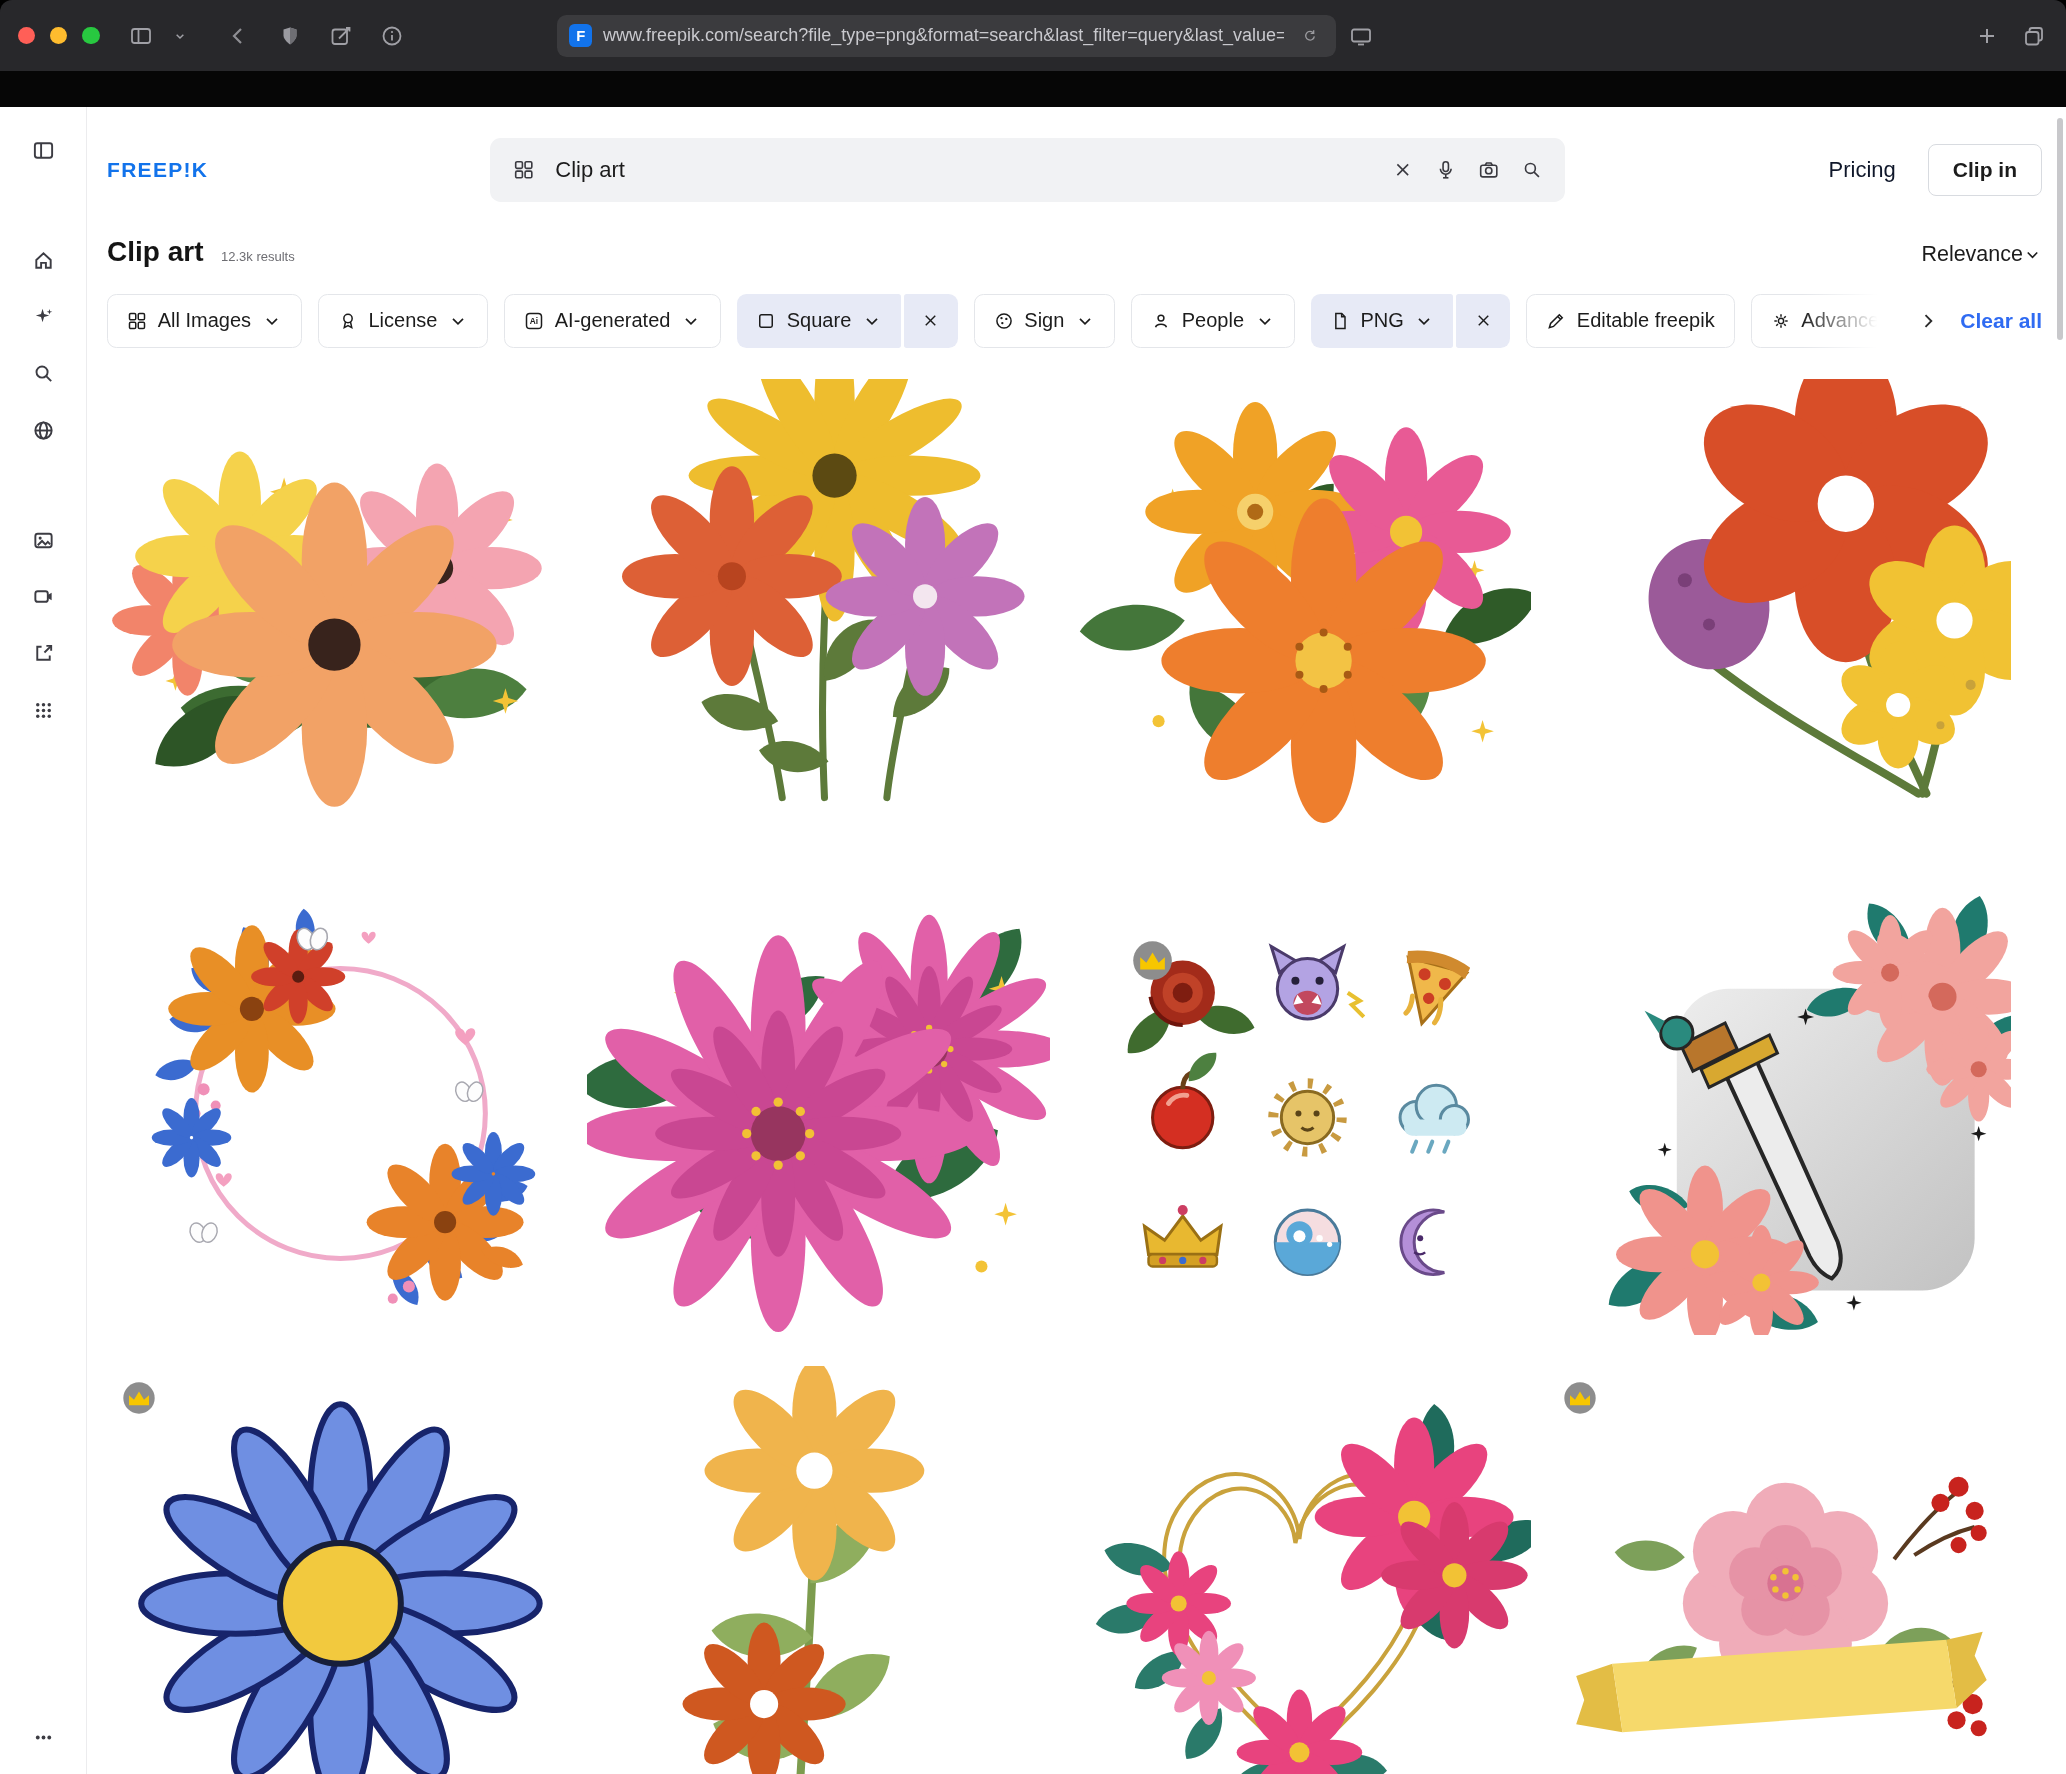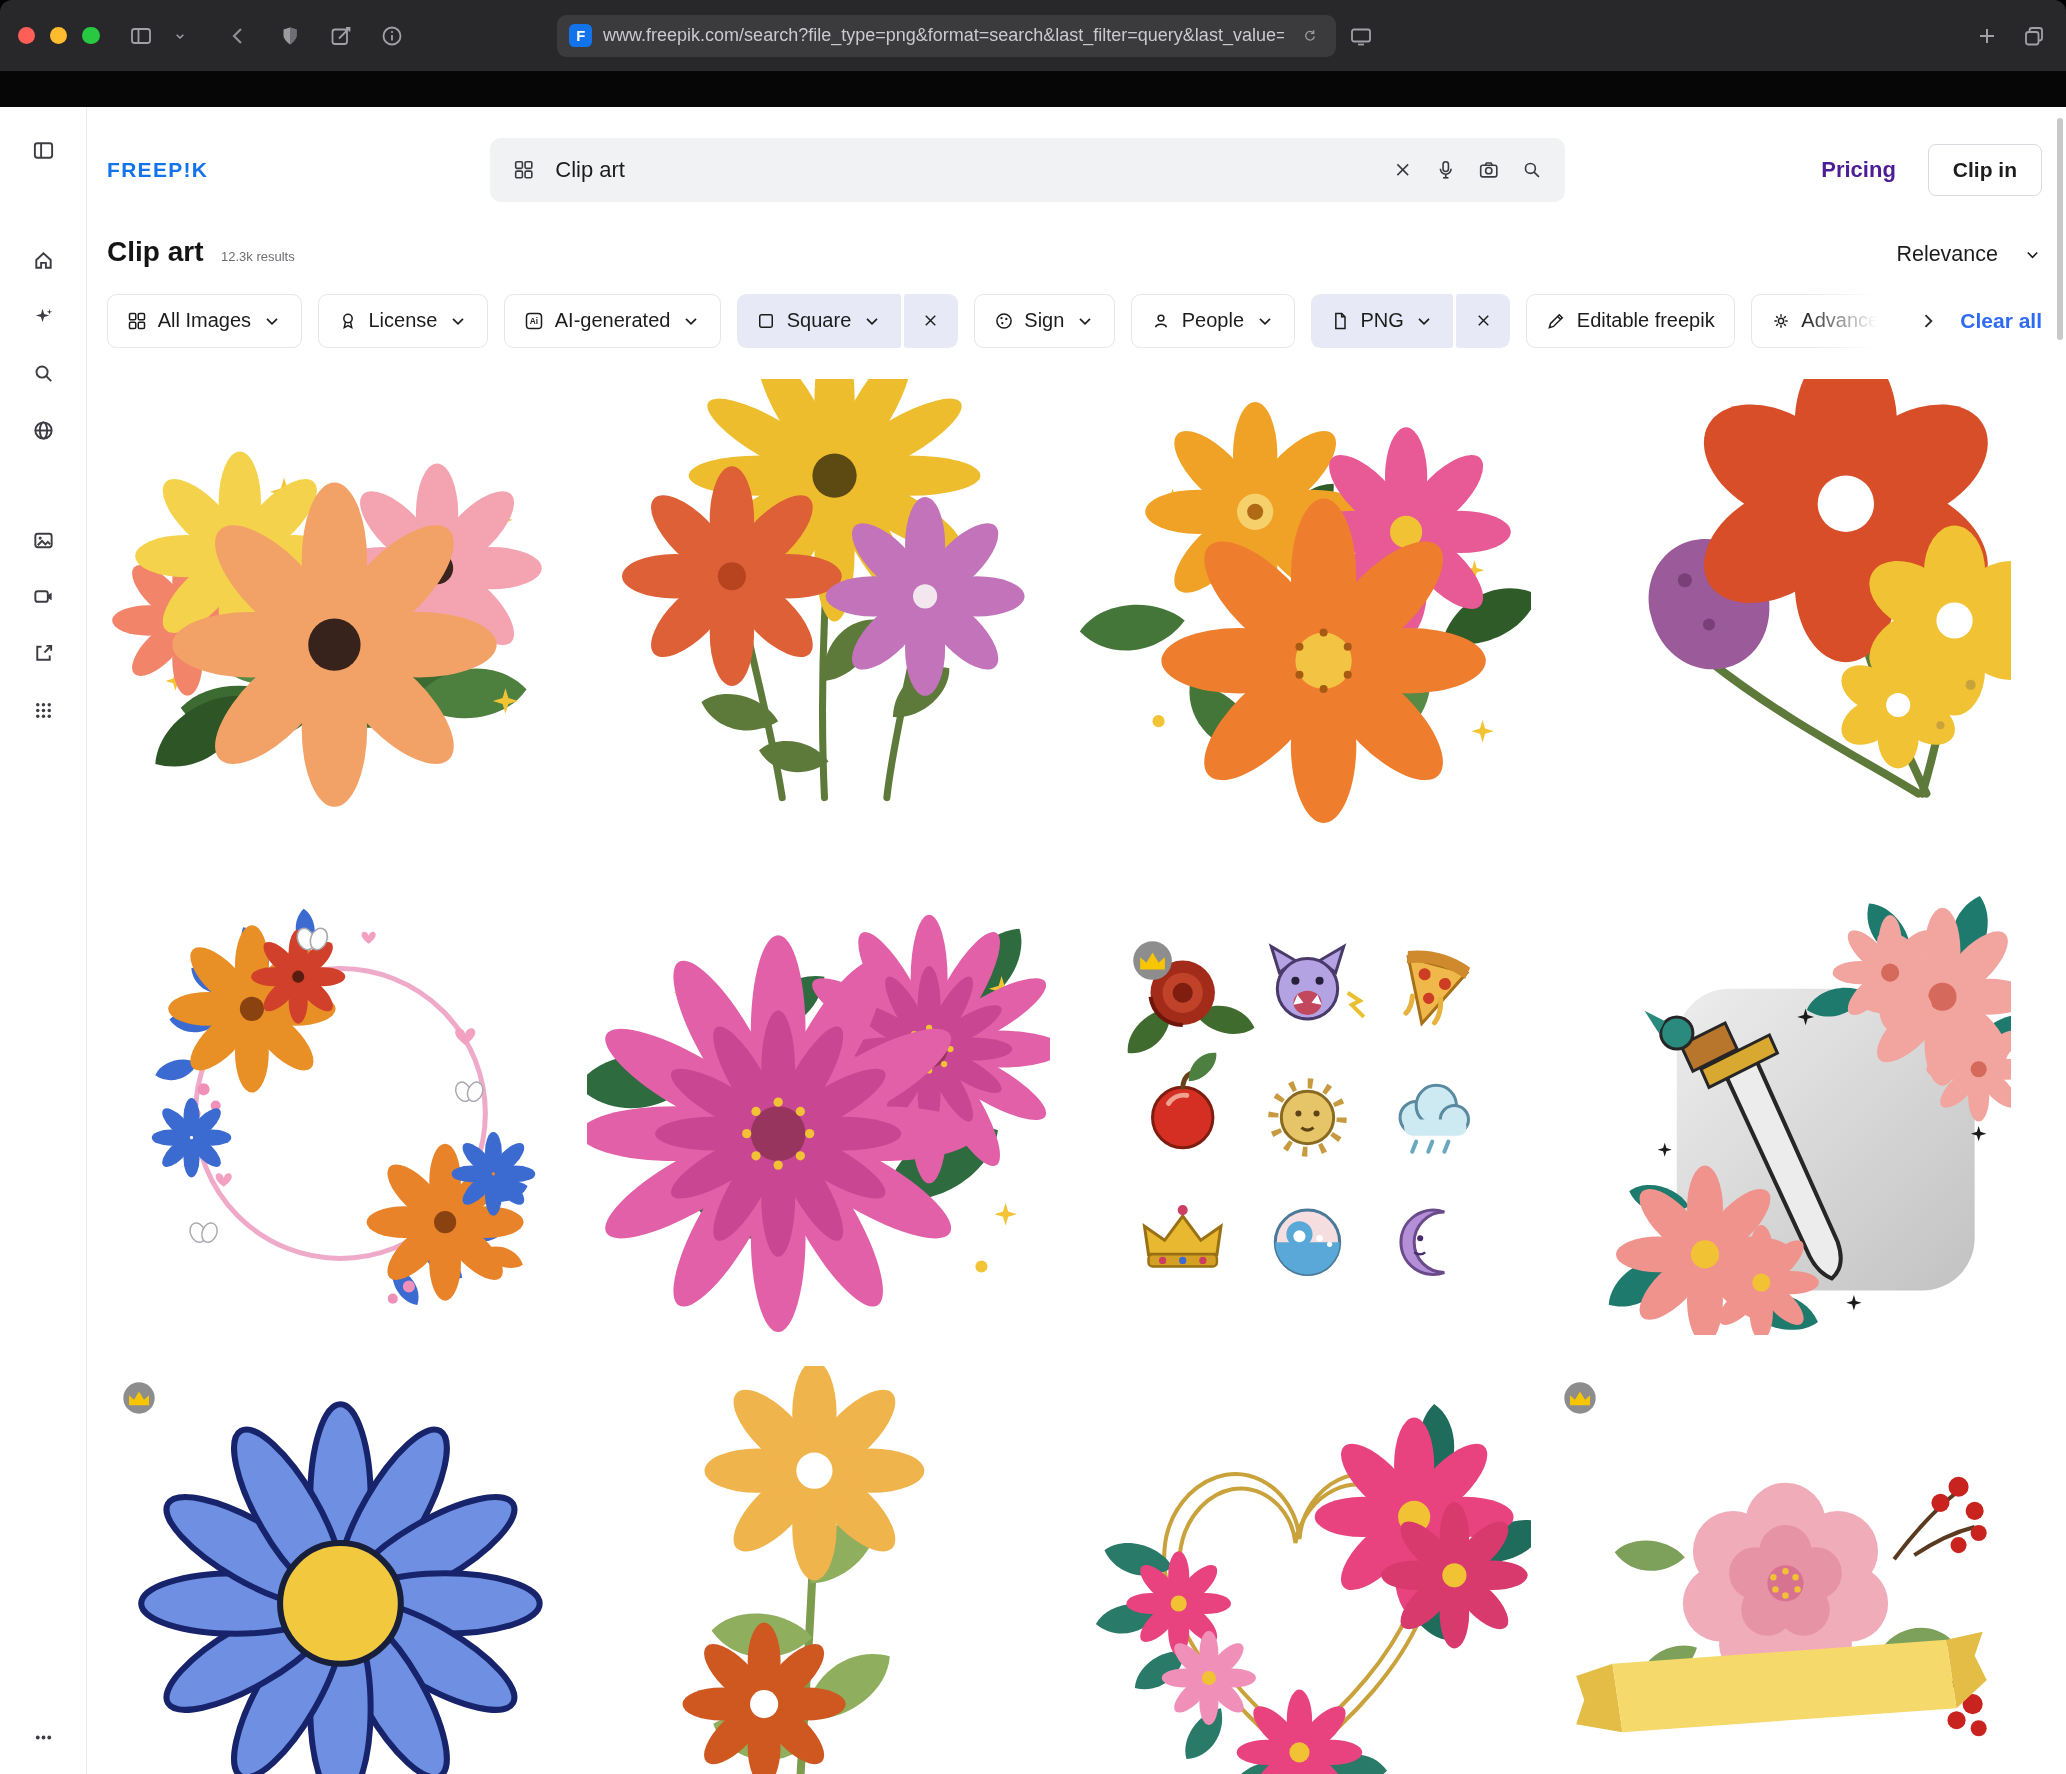--- a/index.html
+++ b/index.html
@@ -54,32 +54,32 @@
   .searchpill {
     margin-left:282px; width:1075px; height:64px; background:#f1f2f4; border-radius:10.7px;
     display:flex; align-items:center; gap:16px; padding:0 20px;
   }
   .searchpill input {
     border:none; background:transparent; outline:none; font-size:22px; color:#1c1c1c;
     flex:1; font-family:"Liberation Sans", sans-serif;
   }
   .sp-ic { width:27px; height:27px; color:#3a3a40; display:flex; align-items:center; justify-content:center; flex:0 0 auto; }
   .sp-ic svg { width:21.5px; height:21.5px; }
-  .pricing { margin-left:auto; font-size:22px; font-weight:700; color:#4c1d95; }
+  .pricing { margin-left:auto; font-size:22px; font-weight:400; color:#0f172a; }
   .signin {
     margin-left:32px; height:52px; padding:0 24px; border:1.3px solid #d8dbe0; border-radius:8px;
     background:#fff; font-size:21px; font-weight:600; color:#1c1c1c;
     display:flex; align-items:center; font-family:"Liberation Sans", sans-serif;
   }
 
   
   .rheader { display:flex; align-items:baseline; margin-top:4px; }
   .rtitle { font-size:28px; font-weight:bold; color:#141414; }
   .rcount { font-size:13px; color:#6d6d72; margin-left:17.5px; }
-  .sort { margin-left:auto; display:flex; align-items:center; gap:25px; font-size:21.5px; color:#1c1c1c; }
+  .sort { margin-left:auto; display:flex; align-items:center; gap:0; font-size:21.5px; color:#1c1c1c; }
   .sort svg { width:19px; height:19px; color:#1c1c1c; }
 
   
   .filters { display:flex; align-items:center; margin-top:25.5px; gap:13.4px; }
   .chips { display:flex; gap:16px; flex:1; min-width:0; overflow:hidden; position:relative; }
   .chips::after { content:""; position:absolute; right:0; top:0; bottom:0; width:94px;
     background:linear-gradient(to right, rgba(255,255,255,0), #fff 80%); }
   .chip {
     height:54px; border:1.3px solid #e4e6ea; border-radius:9.4px; background:#fff;
     display:flex; align-items:center; gap:10.7px; padding:0 19px; font-size:20px; color:#1c1c1c;

